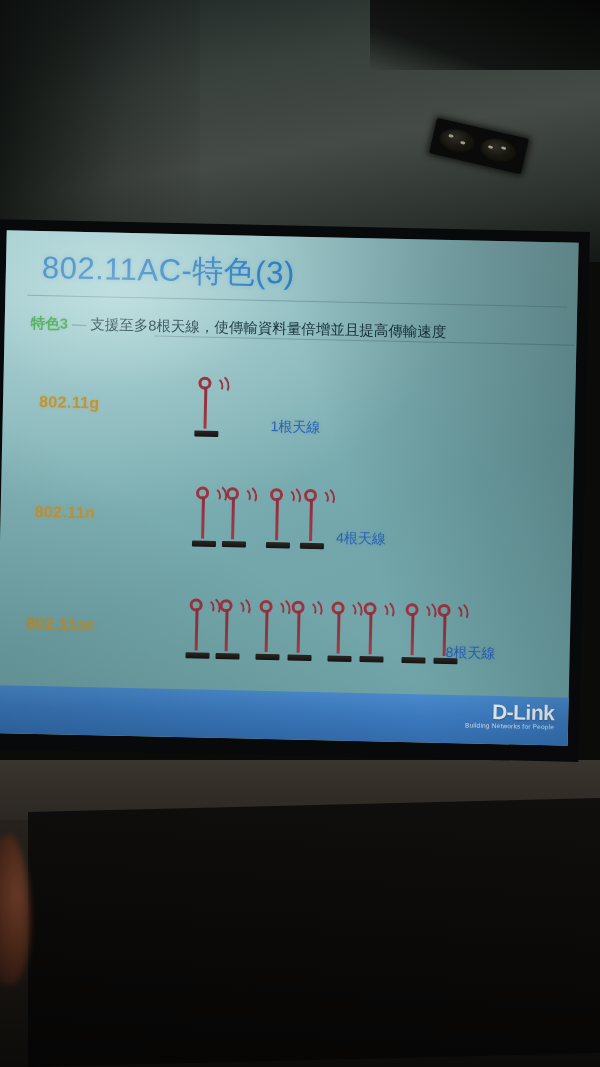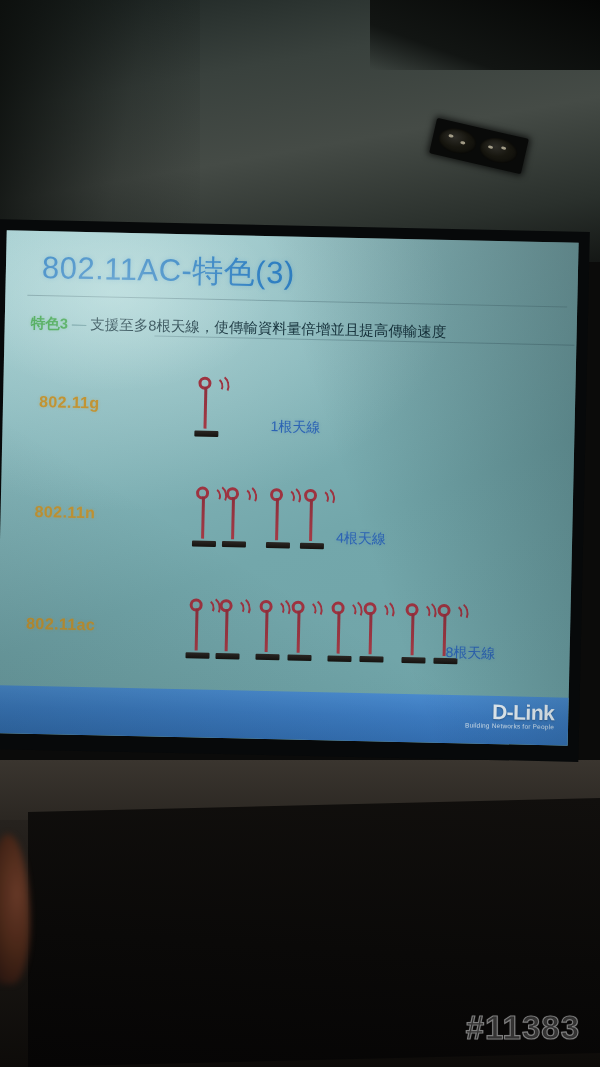--- a/index.html
+++ b/index.html
@@ -256,14 +256,13 @@
           <div class="dlink-name">D-Link</div>
           <div class="dlink-tag">Building Networks for People</div>
         </div>
       </div>
 
       <div class="glare"></div>
       <div class="slide-vig"></div>
     </div>
   </div>
 
-  <div class="watermark">#11383</div>
 </div>
 
 </body></html>

